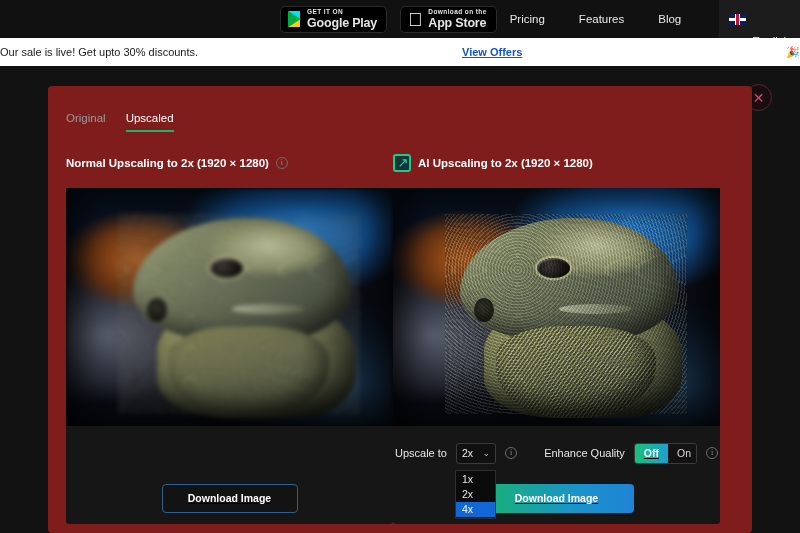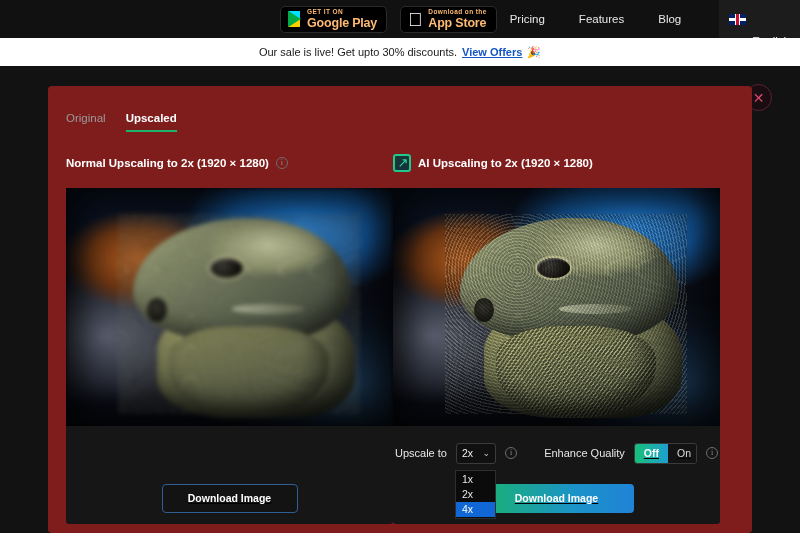--- a/index.html
+++ b/index.html
@@ -33,21 +33,21 @@
     border-left: 12px solid transparent;
     transform: none;
   }
   .gp-wrap::after {
     content: ""; position: absolute; left: 0; top: 0;
     width: 0; height: 0;
     border-top: 8px solid transparent;
     border-bottom: 8px solid transparent;
     border-left: 13px solid rgba(0,200,83,0.85);
   }
-  .store-text { display: flex; flex-direction: column; line-height: 1; color: #fdba74; }
+  .store-text { display: flex; flex-direction: column; line-height: 1; color: #e5e5e5; }
   .store-top { font-size: 6.5px; letter-spacing: .4px; font-weight: 600; }
   .store-bot { font-size: 12.5px; font-weight: 600; margin-top: 2px; letter-spacing: -.2px; }
   .apple-glyph { font-size: 19px; color: #fff; line-height: 19px; margin-right: 1px; }
 
   .nav-link {
     color: #e8e8e8; font-size: 11.5px; margin-right: 34px;
     cursor: pointer; white-space: nowrap;
   }
   .lang-box {
     height: 38px; display: flex; align-items: center; gap: 6px;
@@ -65,21 +65,21 @@
   .flag::after {
     content: ""; position: absolute; left: 7px; top: 0;
     width: 3px; height: 11px; background: #c8102e;
     box-shadow: -1px 0 0 #fff, 1px 0 0 #fff;
   }
   .lang-text { color: #f0f0f0; font-size: 11.5px; white-space: nowrap; margin-top: 43px; }
 
   
   .promo {
     position: absolute; top: 38px; left: 0; width: 800px; height: 28px;
-    background: #ffffff; display: flex; align-items: center; justify-content: center;
+    background: #ffffff; display: flex; align-items: center; justify-content: space-between;
     gap: 5px; font-size: 11px; color: #1a1a1a;
   }
   .promo-link {
     color: #1455c4; font-weight: bold; text-decoration: underline; cursor: pointer;
   }
   .promo-emoji { font-size: 11px; }
 
   
   .modal {
     position: absolute; top: 66px; left: 0; width: 800px; height: 467px;
@@ -99,21 +99,21 @@
     width: 704px; height: 447px; background: #7f1d1d;
     border-radius: 4px; padding: 26px 18px 0 18px;
   }
 
   
   .tabs { display: flex; gap: 20px; margin-bottom: 22px; }
   .tab {
     font-size: 11.5px; color: #9a9a9a; padding-bottom: 6px;
     cursor: pointer; border-bottom: 2px solid transparent;
   }
-  .tab.active { color: #ffffff; border-bottom-color: #1db36a; font-weight: bold; }
+  .tab.active { color: #ffffff; border-bottom-color: #1db36a; }
 
   
   .cols { display: flex; }
   .col { width: 327px; }
 
   .col-head { display: flex; align-items: center; gap: 7px; height: 18px; margin-bottom: 16px; }
   .col-title { font-size: 11.5px; font-weight: bold; color: #ffffff; white-space: nowrap; }
   .info-ico {
     width: 12px; height: 12px; border-radius: 50%;
     border: 1px solid #6c6c6c; color: #8e8e8e;

